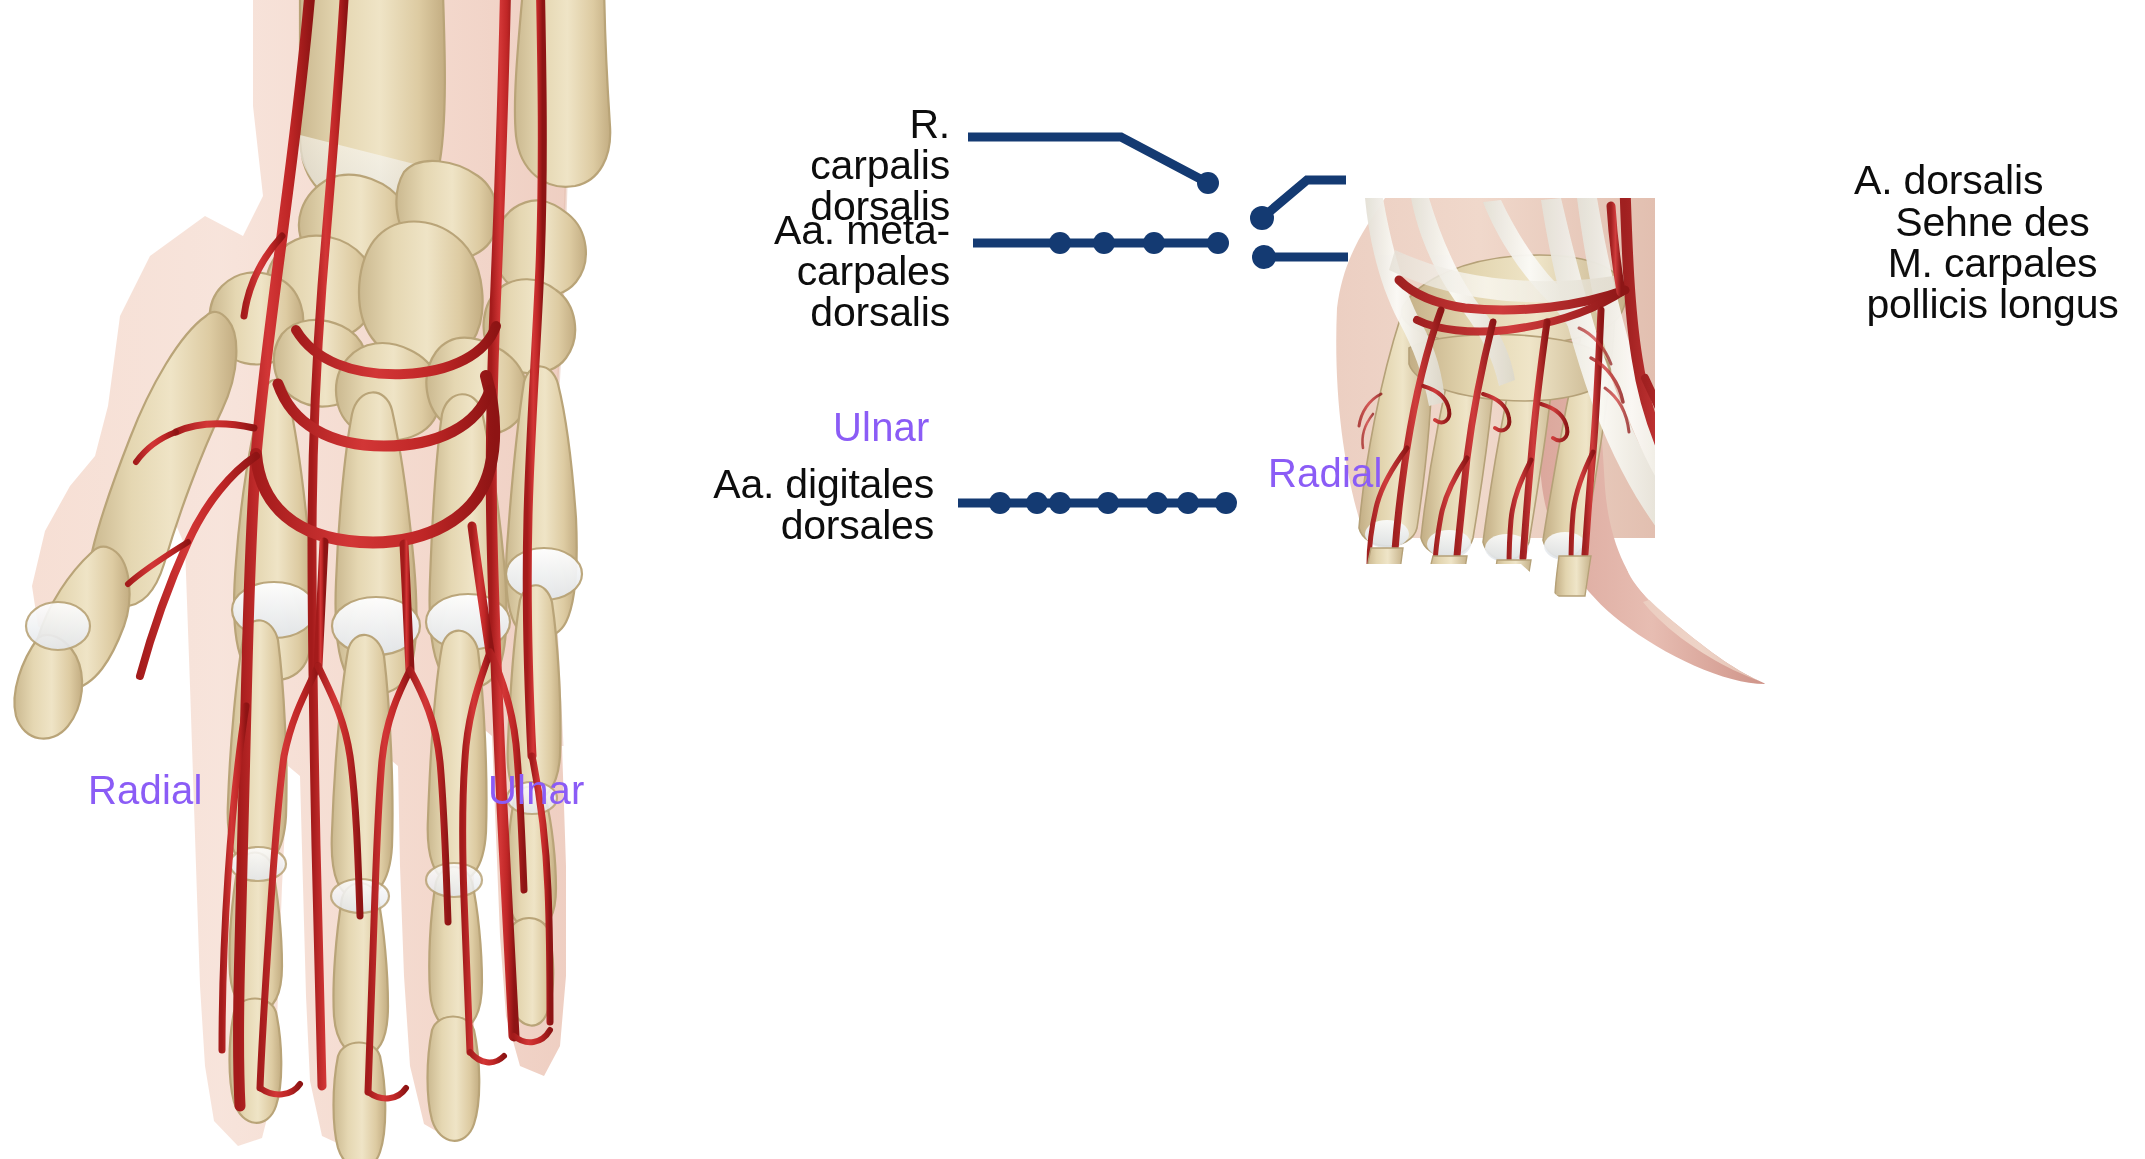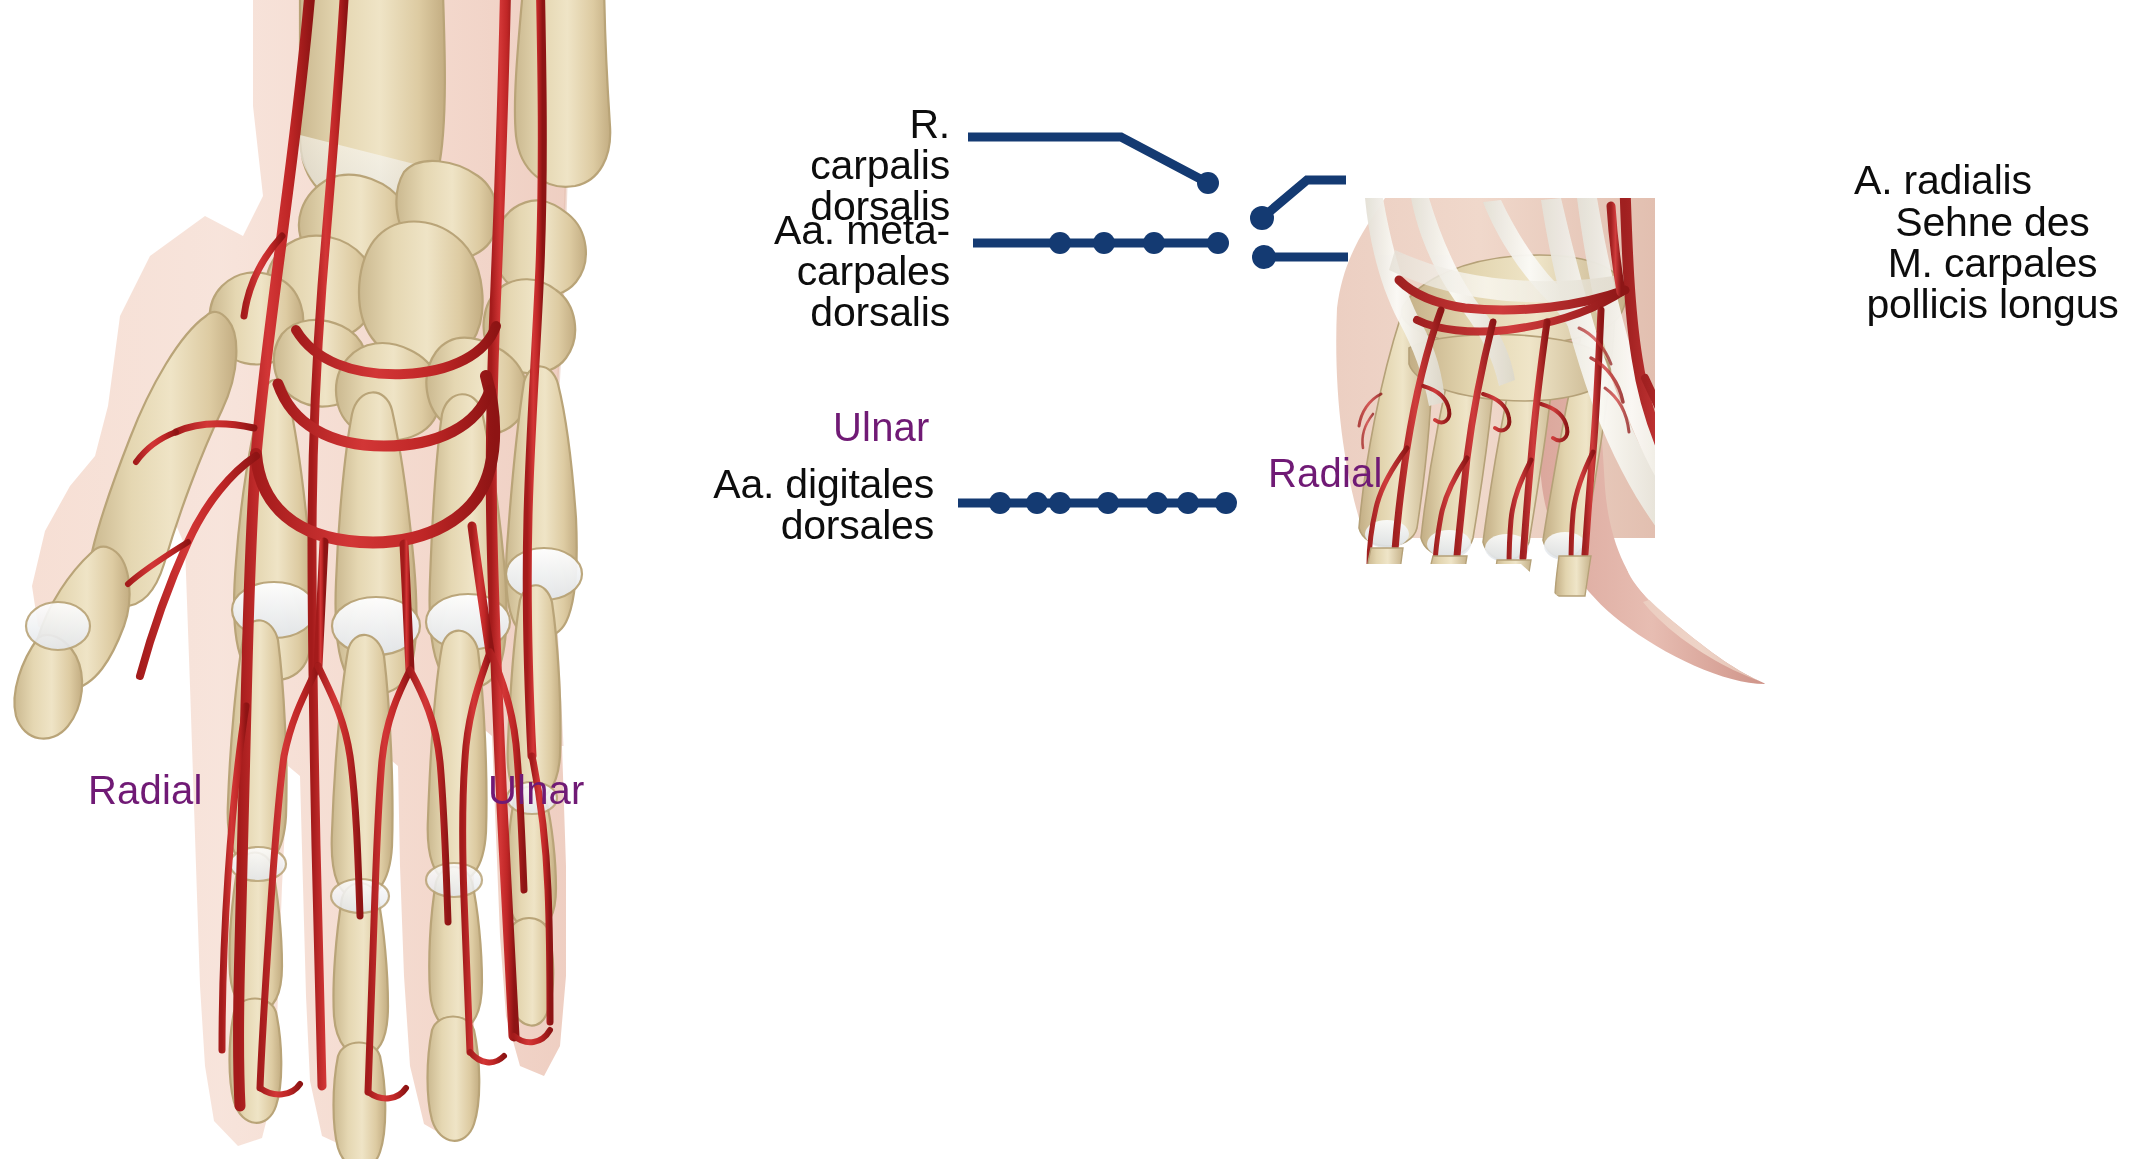--- a/index.html
+++ b/index.html
@@ -12,21 +12,21 @@
   .fig-large{position:absolute;left:0px;top:-14px;width:760px;height:1180px;}
   .fig-small{position:absolute;left:1325px;top:198px;width:450px;height:520px;}
 
   
   .lbl{position:absolute;color:#0d0d0d;font-size:41px;line-height:1.0;
        letter-spacing:-0.2px;white-space:pre-line;}
   .lbl-r{text-align:right;}
   .lbl-l{text-align:left;}
   .lbl-c{text-align:center;}
 
-  .orient{position:absolute;color:#701a75;font-size:40px;letter-spacing:0.2px;}
+  .orient{position:absolute;color:#8b5cf6;font-size:40px;letter-spacing:0.2px;}
 
   
   .leaders{position:absolute;left:0;top:0;width:2145px;height:1159px;
            pointer-events:none;}
 </style>
 </head>
 <body>
 
 <div class="stage">
 
@@ -379,21 +379,21 @@
   <div class="lbl lbl-r" style="left:760px;top:104px;width:190px;">R. carpalis
 dorsalis</div>
 
   <div class="lbl lbl-r" style="left:700px;top:210px;width:250px;">Aa. meta-
 carpales
 dorsalis</div>
 
   <div class="lbl lbl-r" style="left:684px;top:464px;width:250px;">Aa. digitales
 dorsales</div>
 
-  <div class="lbl lbl-l" style="left:1854px;top:160px;width:290px;">A. radialis</div>
+  <div class="lbl lbl-l" style="left:1854px;top:160px;width:290px;">A. dorsalis</div>
 
   <div class="lbl lbl-c" style="left:1840px;top:202px;width:305px;">Sehne des
 M. carpales
 pollicis longus</div>
 
   <div class="orient" style="left:88px;top:768px;">Radial</div>
   <div class="orient" style="left:488px;top:768px;">Ulnar</div>
 
   <div class="orient" style="left:833px;top:405px;">Ulnar</div>
   <div class="orient" style="left:1268px;top:451px;">Radial</div>

